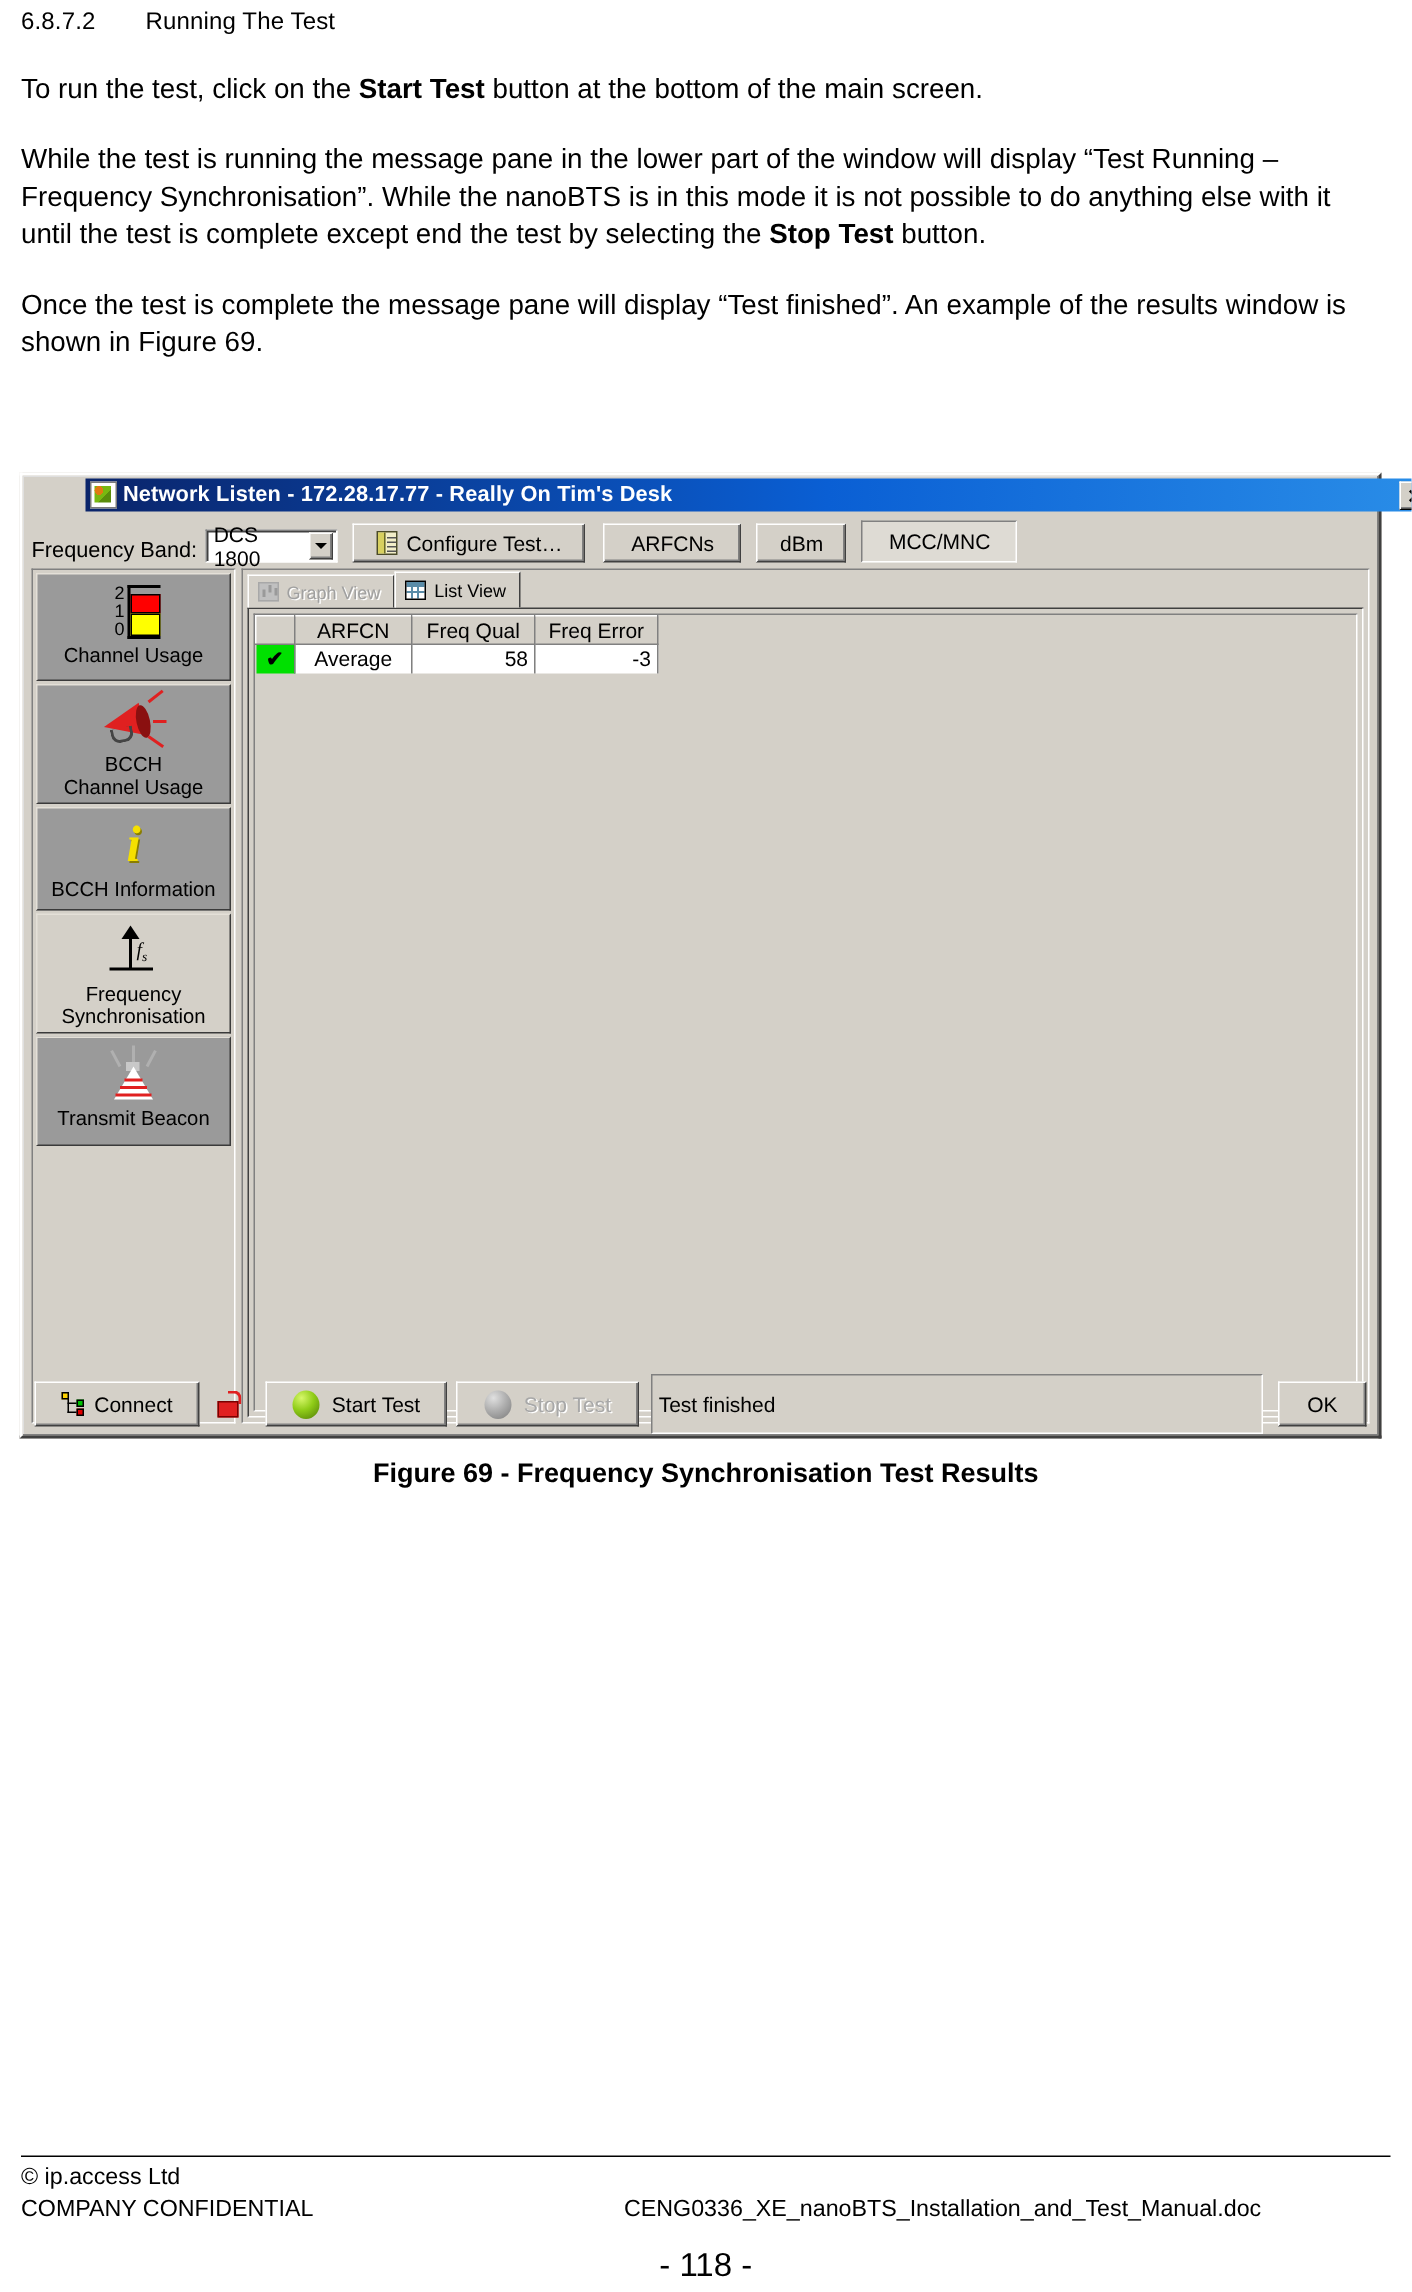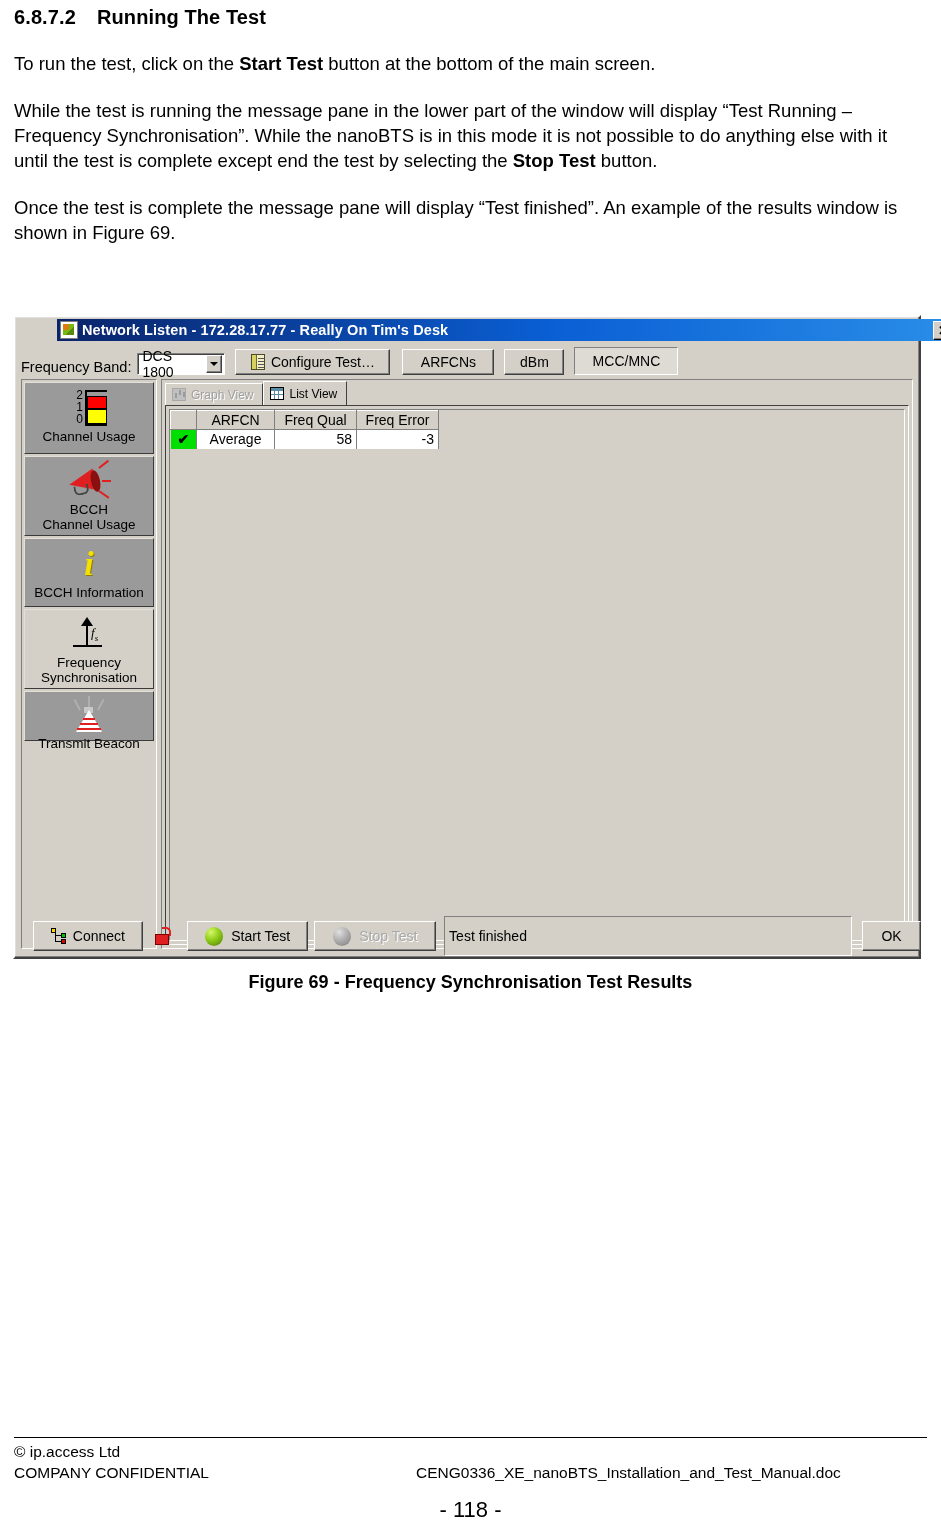--- a/index.html
+++ b/index.html
@@ -17,22 +17,22 @@
   }
 
   
   .doc {
     position: absolute;
     left: 14px;
     top: 0px;
     width: 900px;
   }
   .heading {
-    font-size: 20px;
-    font-weight: bold;
+    font-size: 16px;
+    font-weight: normal;
     margin: 6px 0 0 0;
     letter-spacing: .1px;
   }
   .heading .num { display: inline-block; width: 83px; }
   .para {
     font-size: 18.5px;
     line-height: 25px;
     margin: 22px 0 0 0;
   }
   .para b { font-weight: bold; }
@@ -453,21 +453,21 @@
     font-size: 14px;
     line-height: 17px;
     font-weight: bold;
   }
   .grid td.rt { text-align: right; }
   .grid td.ct { text-align: center; }
 
   
   .bottombar {
     position: absolute;
-    left: 14px; top: 600px;
+    left: 4px; top: 600px;
     width: 896px; height: 38px;
     display: flex; align-items: center;
     padding: 0 4px;
     box-sizing: border-box;
     gap: 0;
   }
   .bb-connect { width: 112px; height: 30px; gap: 6px; }
   .ico-net { position: relative; width: 16px; height: 16px; flex: 0 0 auto; }
   .ico-net .sq { position: absolute; width: 5px; height: 5px; border: 1px solid #000; box-sizing: border-box; }
   .ico-net .y { left: 0px; top: 0px;  background: #ffd400; }
@@ -618,21 +618,21 @@
           <span class="arrow"></span>
             <span class="stem"></span>
             <span class="base"></span>
           <span class="fs"><i>f</i><sub>s</sub></span>
         </span>
       </span>
       <span class="side-label" style="white-space:pre-line">Frequency
 Synchronisation</span>
     </div>
 
-    <div class="side-item" style="height:50px">
+    <div class="side-item" style="height:73px">
       <span class="side-ico">
         <span class="ico-beacon">
           <span class="ray ray1"></span>
             <span class="ray ray2"></span>
             <span class="ray ray3"></span>
           <span class="lamp"></span>
             <span class="tower"></span>
           <span class="stripe s1"></span>
             <span class="stripe s2"></span>
             <span class="stripe s3"></span>

